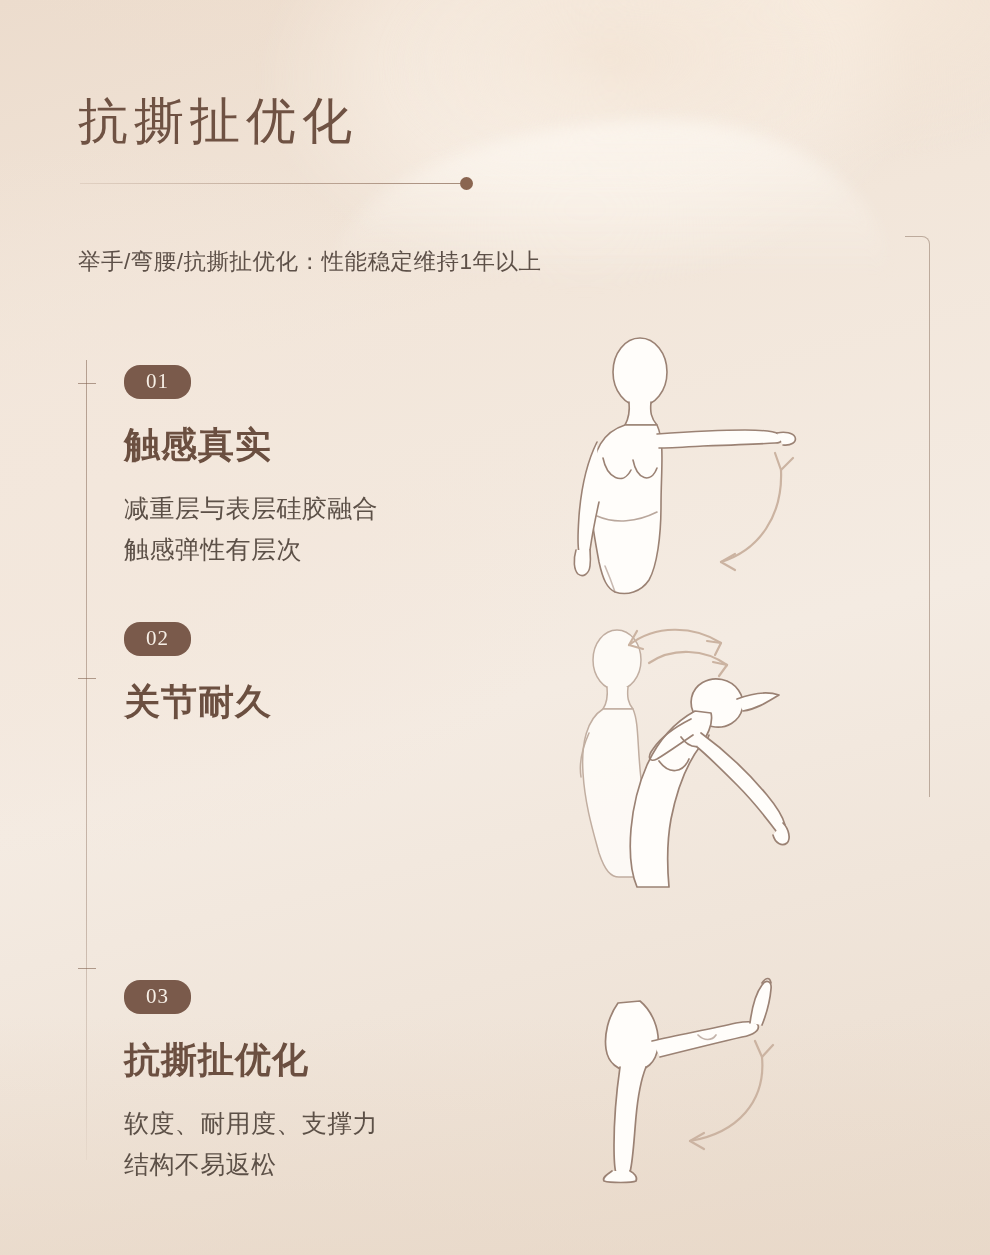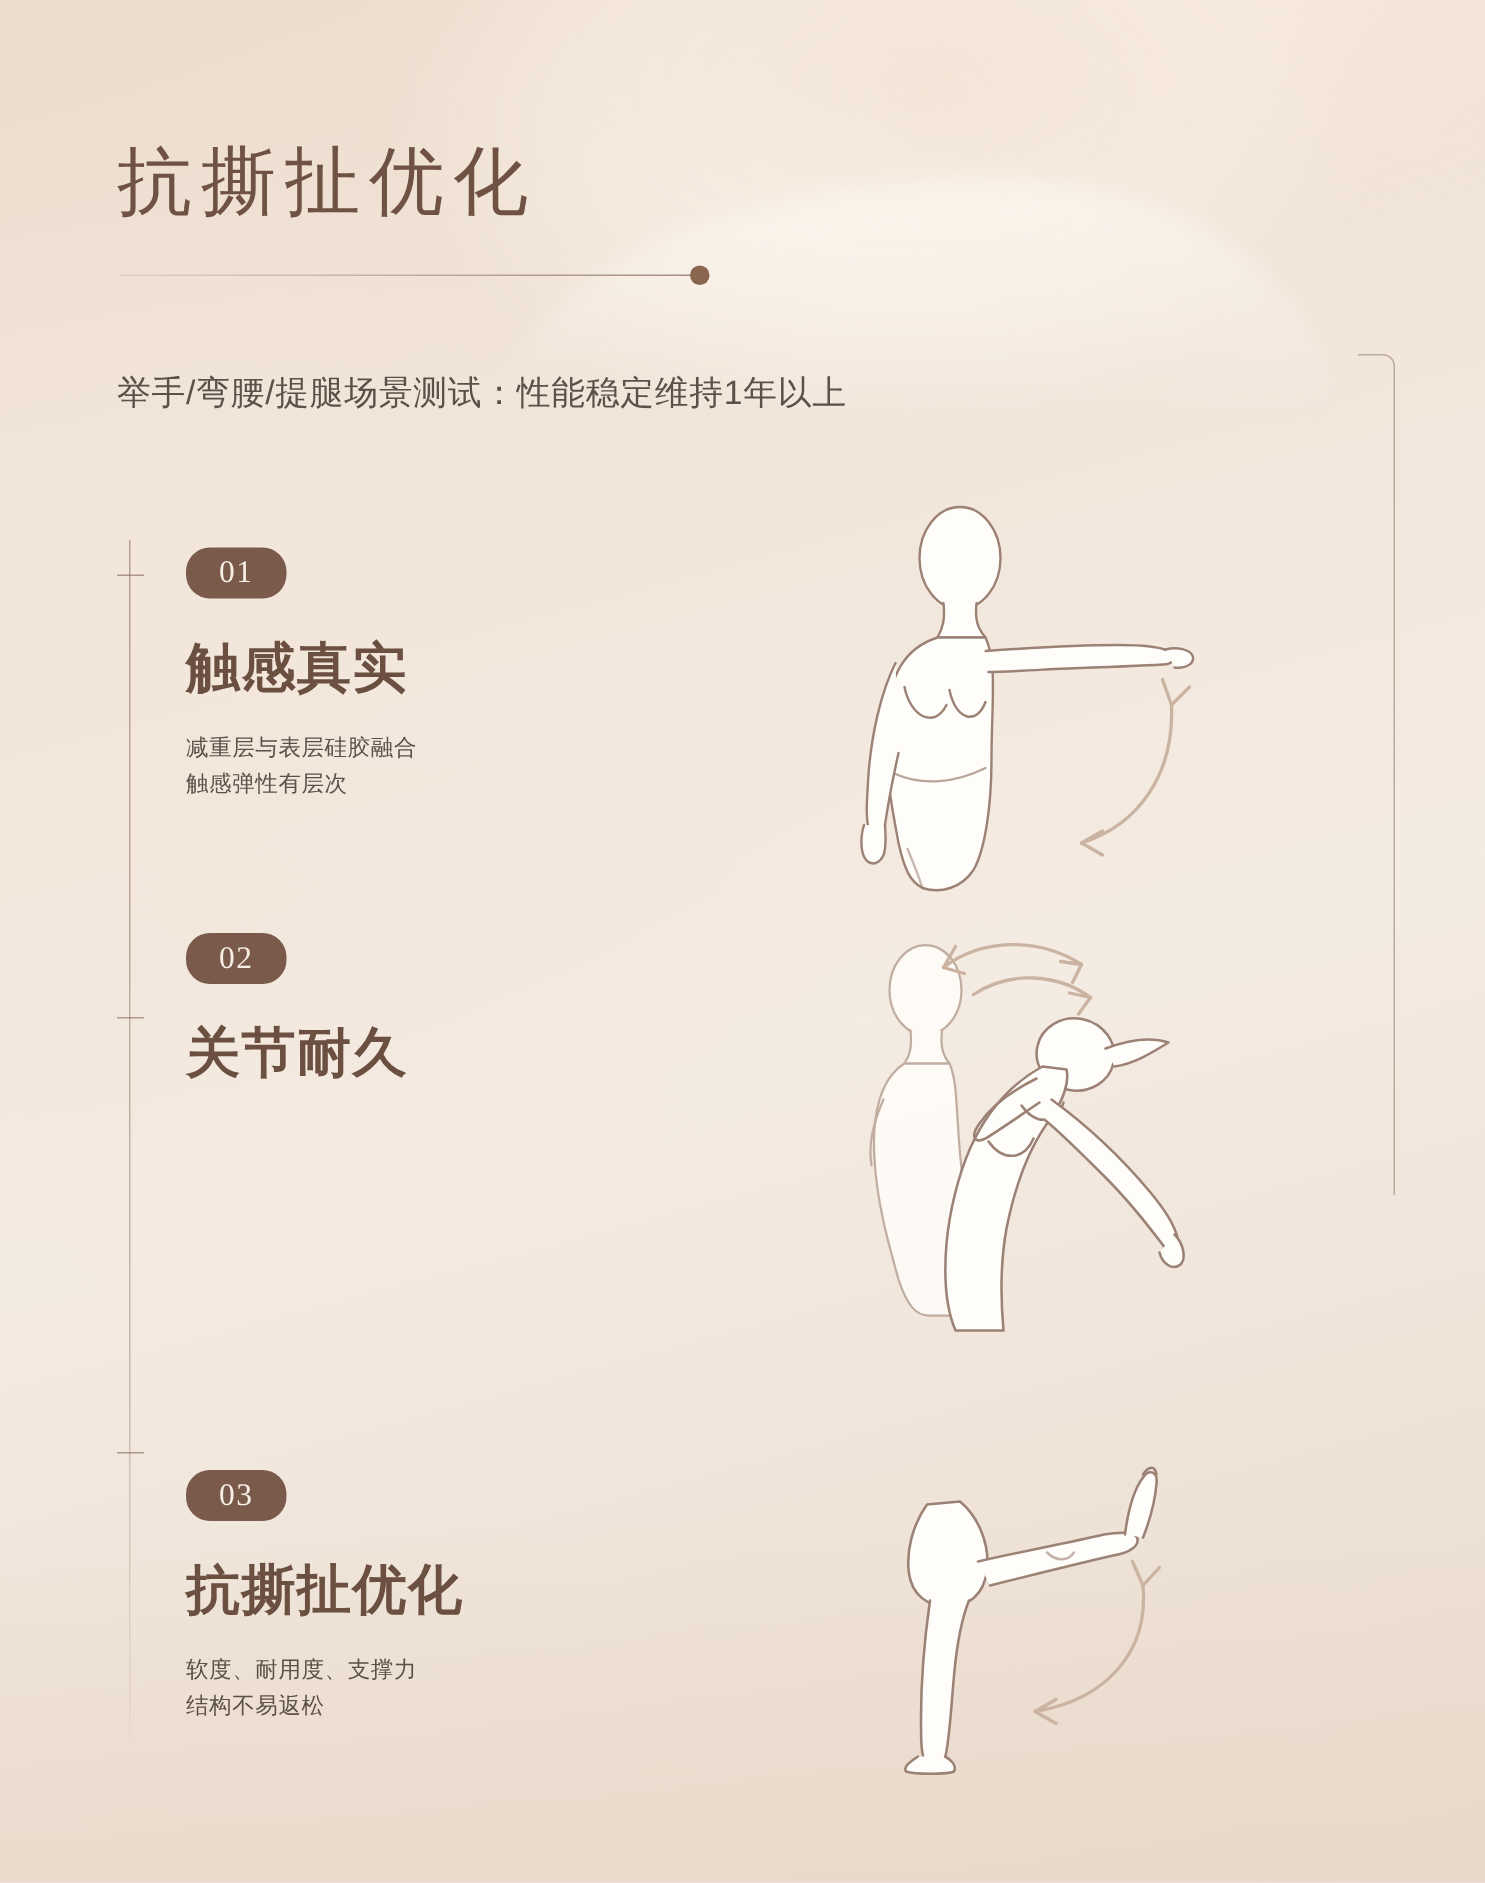--- a/index.html
+++ b/index.html
@@ -152,47 +152,46 @@
   }
   .step-title {
     margin-top: 22px;
     font-size: 36px;
     font-weight: bold;
     color: #6b4f40;
     letter-spacing: 1px;
   }
   .step-desc {
     margin-top: 18px;
-    font-size: 15px;
+    font-size: 25px;
     line-height: 1.62;
     color: #5c5047;
     letter-spacing: 0.4px;
     white-space: pre-line;
-    font-family: Liberation Mono, monospace;
   }
 
   .figure { position: absolute; }
 
   .fig-svg { display: block; }
 </style>
 </head>
 <body>
 
 <div class="page">
 
   <div class="fabric"></div>
   <div class="fabric-fold"></div>
   <div class="fabric-edge"></div>
   <div class="bottom-glow"></div>
 
   <div class="title">抗撕扯优化</div>
   <div class="title-rule"></div>
   <div class="title-dot"></div>
 
-  <div class="subtitle">举手/弯腰/提腿场景测试：性能稳定维持1年以上</div>
+  <div class="subtitle">举手/弯腰/抗撕扯优化：性能稳定维持1年以上</div>
 
   <div class="bracket"></div>
 
   <div class="timeline"></div>
   <div class="tick" style="top:383px;"></div>
   <div class="tick" style="top:678px;"></div>
   <div class="tick" style="top:968px;"></div>
 
   <div class="step" style="top:365px;">
     <div class="badge">01</div>

